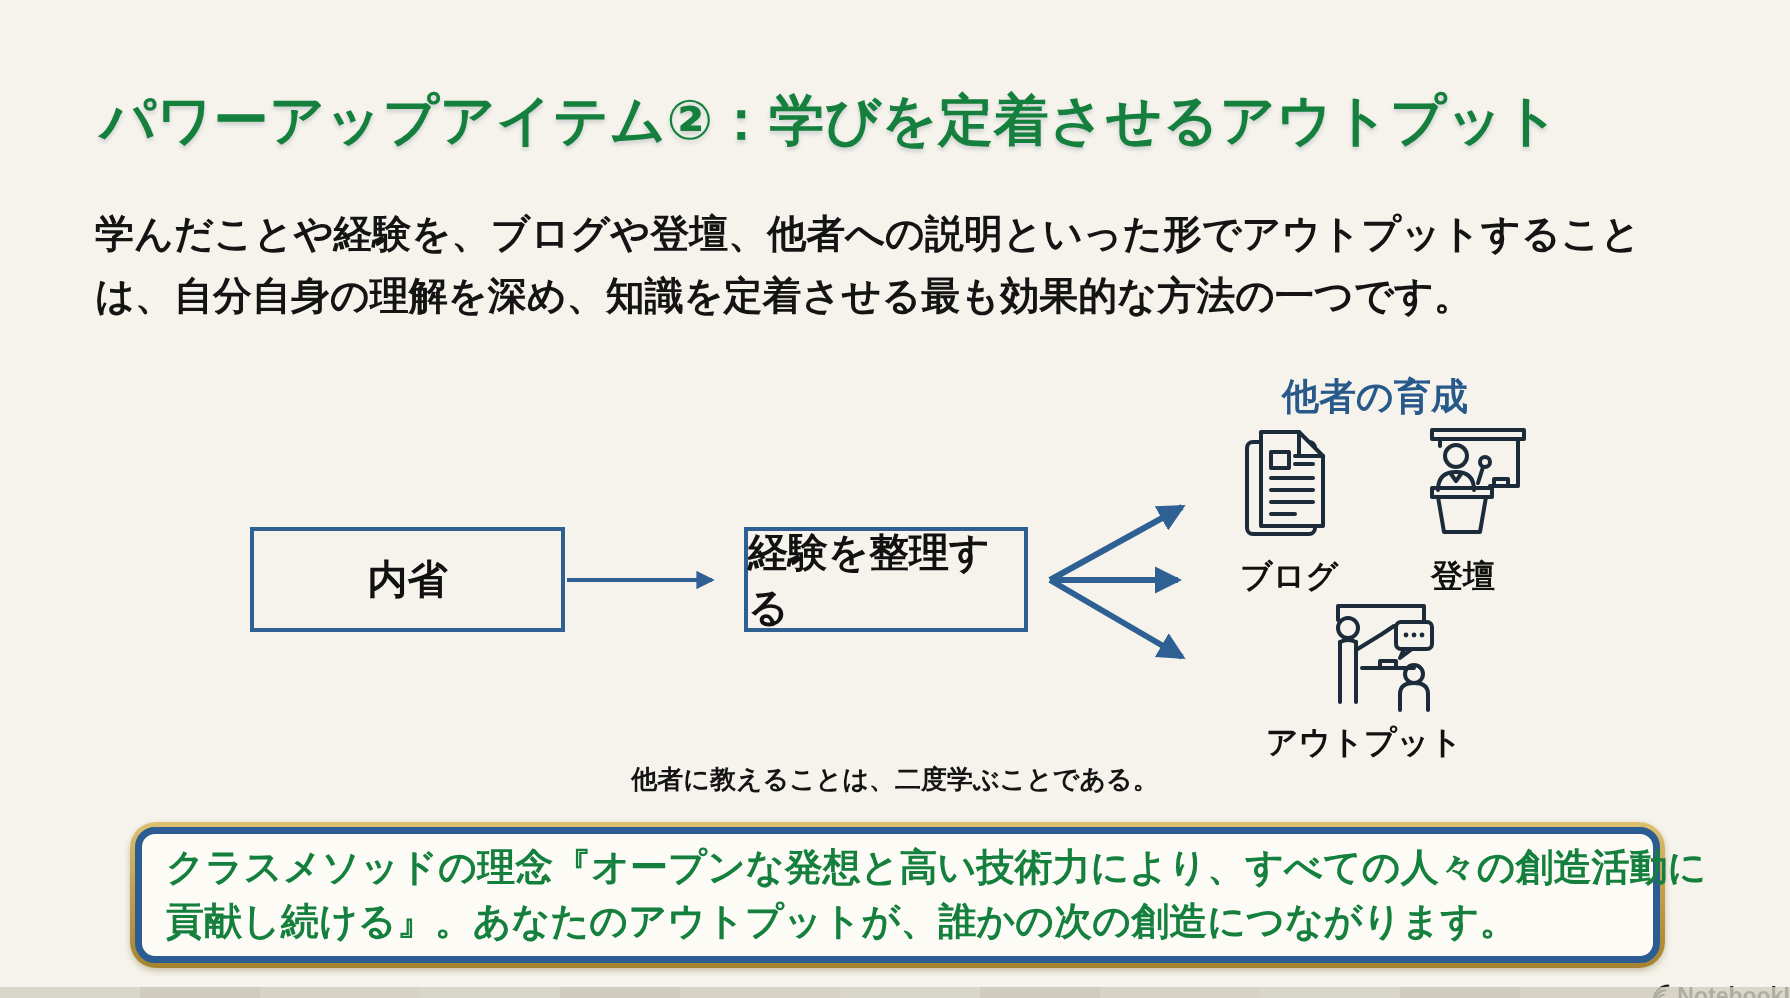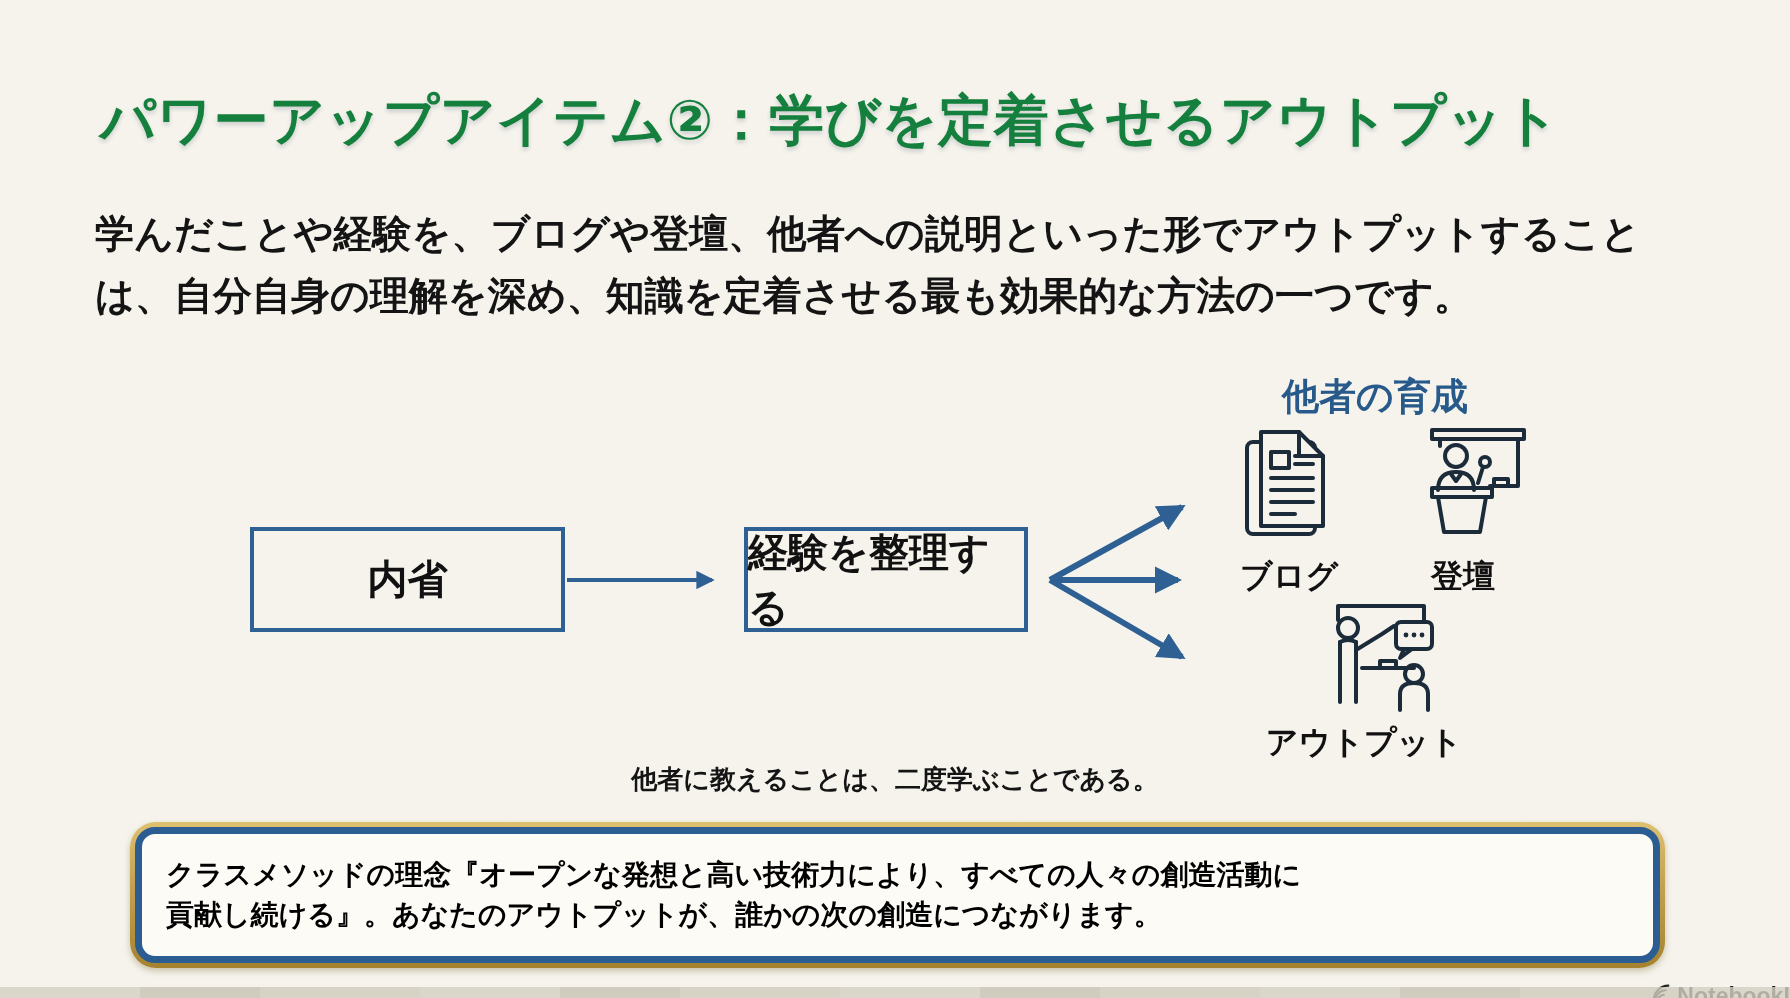--- a/index.html
+++ b/index.html
@@ -45,21 +45,21 @@
     background:linear-gradient(180deg,#dcc070 0%,#c3a050 45%,#a5832e 100%);
     padding:5px;box-sizing:border-box;
     box-shadow:0 3px 6px rgba(120,100,40,.35);
   }
   .callout-inner{
     width:100%;height:100%;box-sizing:border-box;
     border:7px solid #2b5d92;border-radius:20px;background:#fdfbf5;
     display:flex;align-items:center;padding:0 24px;
   }
   .callout-text{
-    font-size:28px;font-weight:bold;line-height:1.42;white-space:pre;color:#000000;
+    font-size:38px;font-weight:bold;line-height:1.42;white-space:pre;color:#15803d;
   }
   .watermark{
     left:1612px;top:955px;display:flex;align-items:center;gap:5px;
     color:#242424;font-size:23px;font-weight:600;white-space:pre;
   }
   .filmstrip{
     left:0;bottom:0;width:100%;height:11px;opacity:.8;
     background:repeating-linear-gradient(90deg,#d3cfc2 0 140px,#c6c2b4 140px 260px,#cfcbbd 260px 420px);
   }
   svg.overlay{position:absolute;left:0;top:0;pointer-events:none;}

